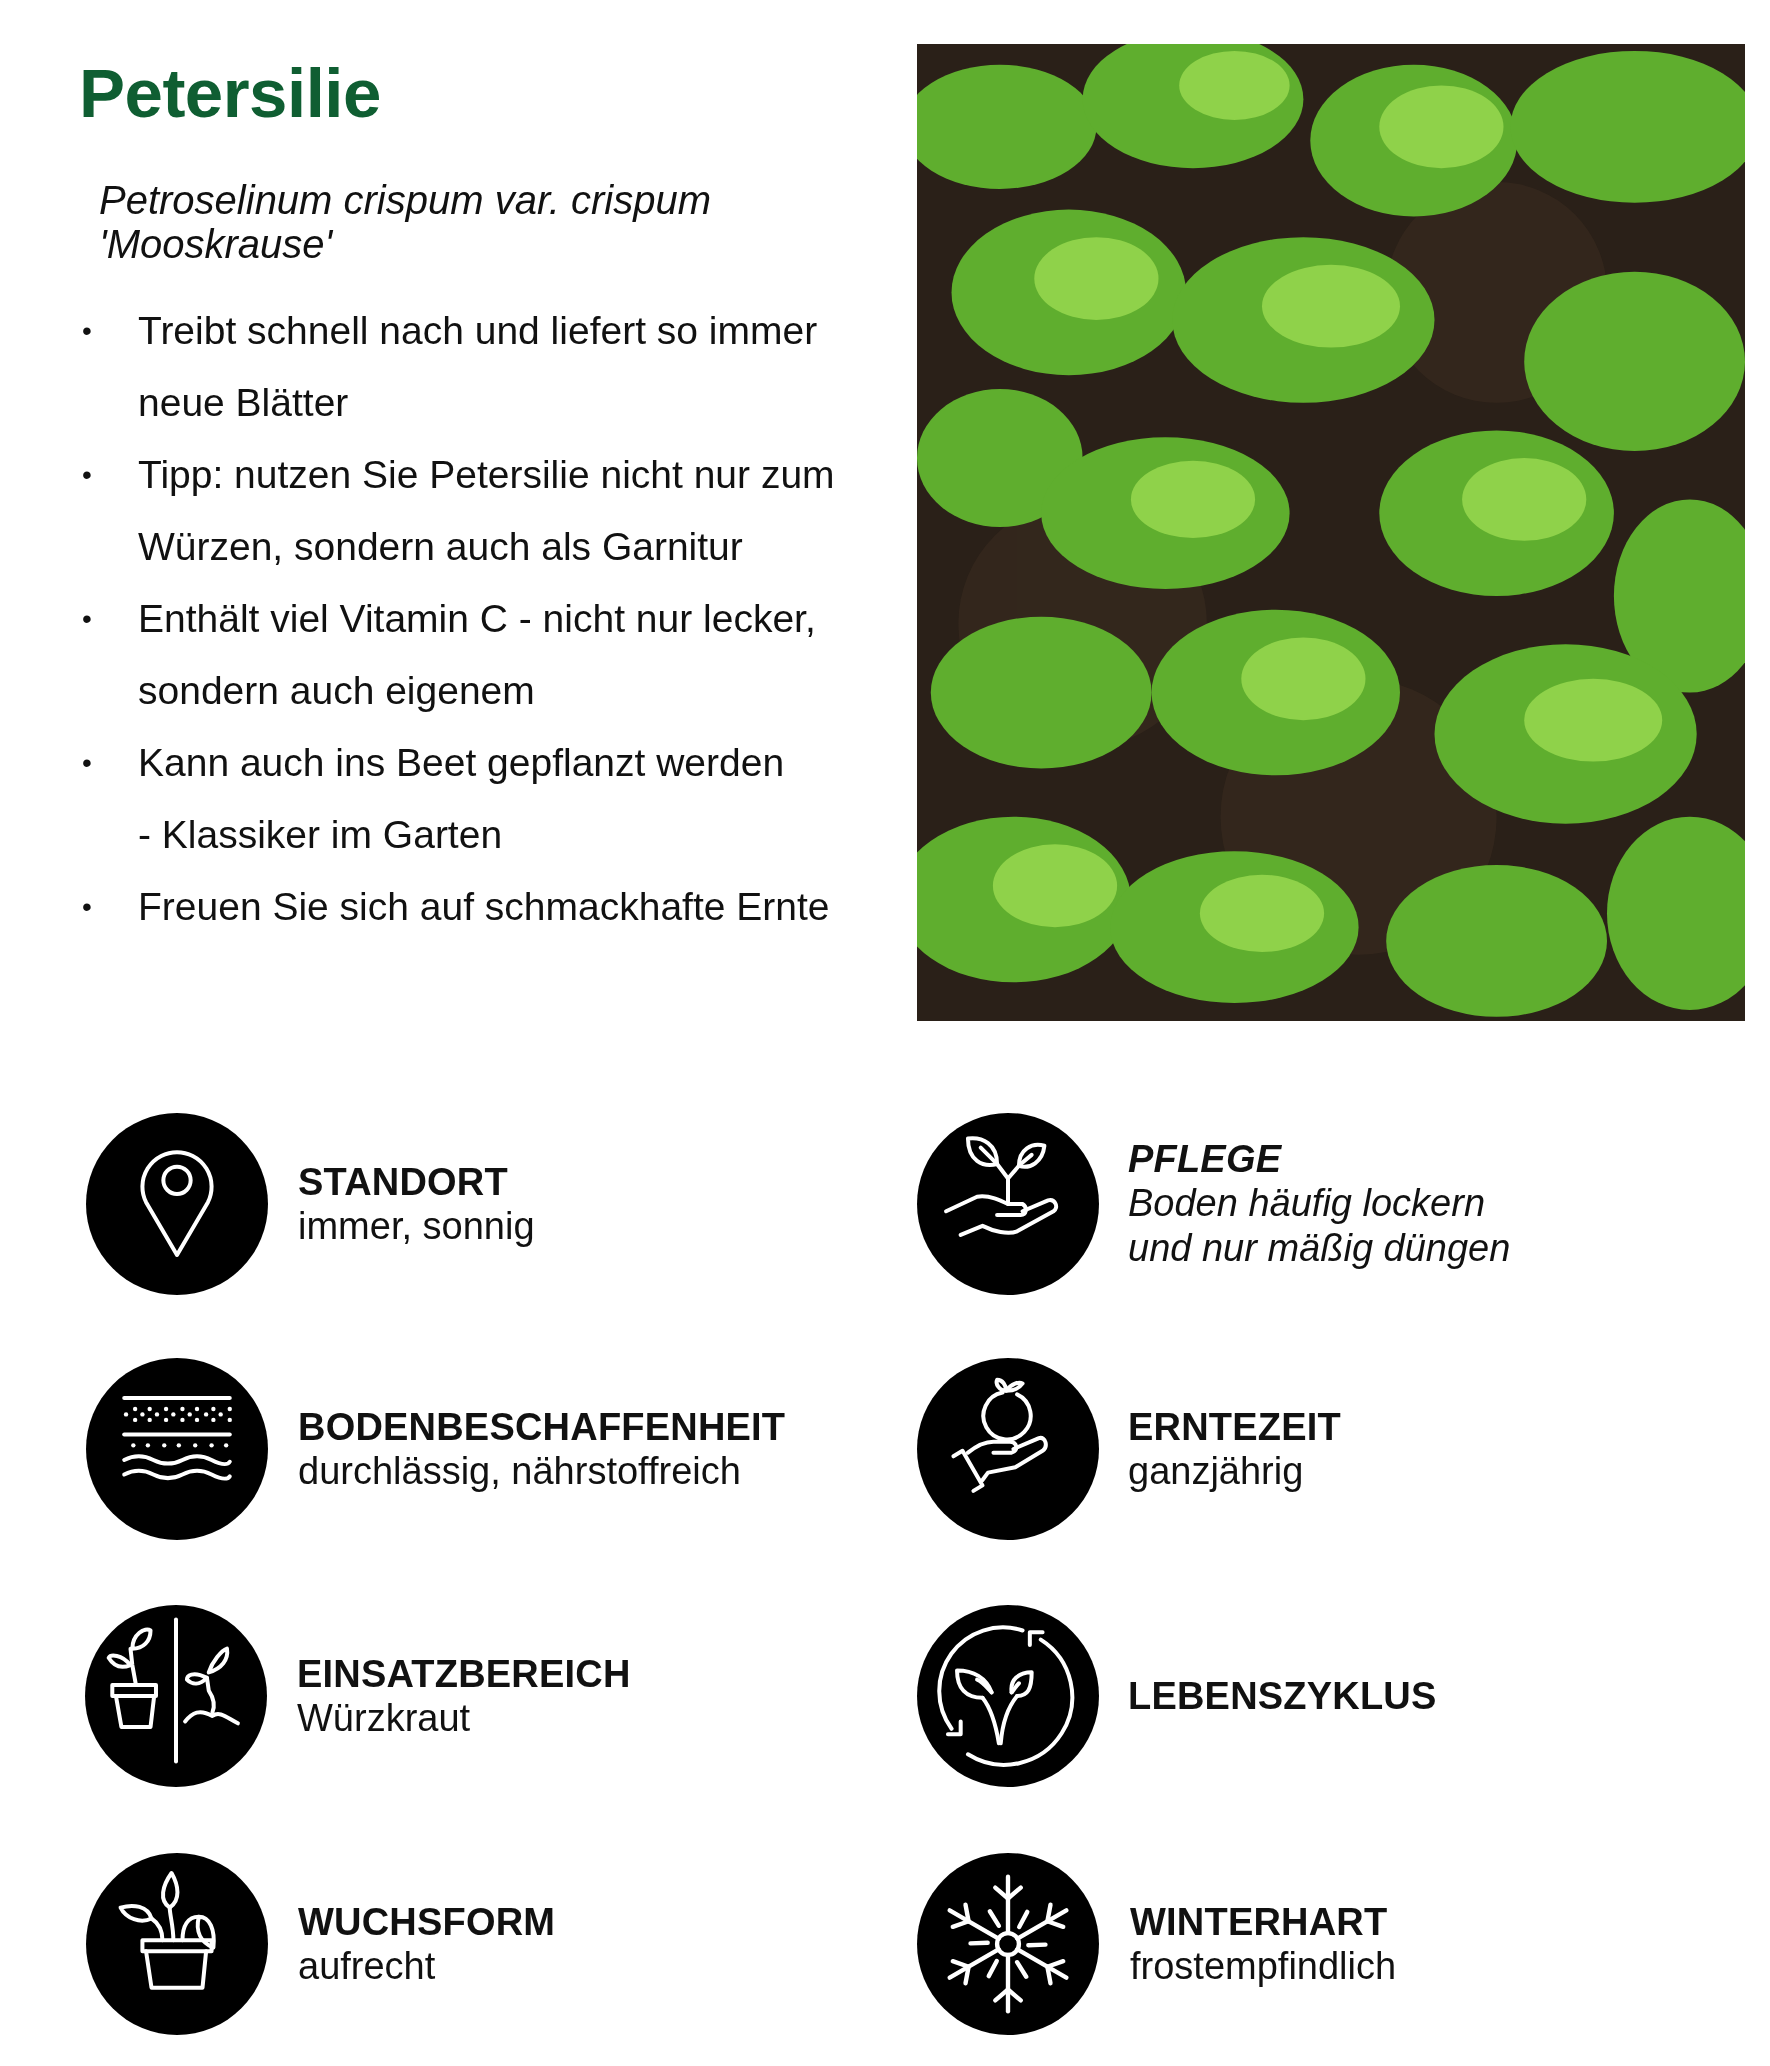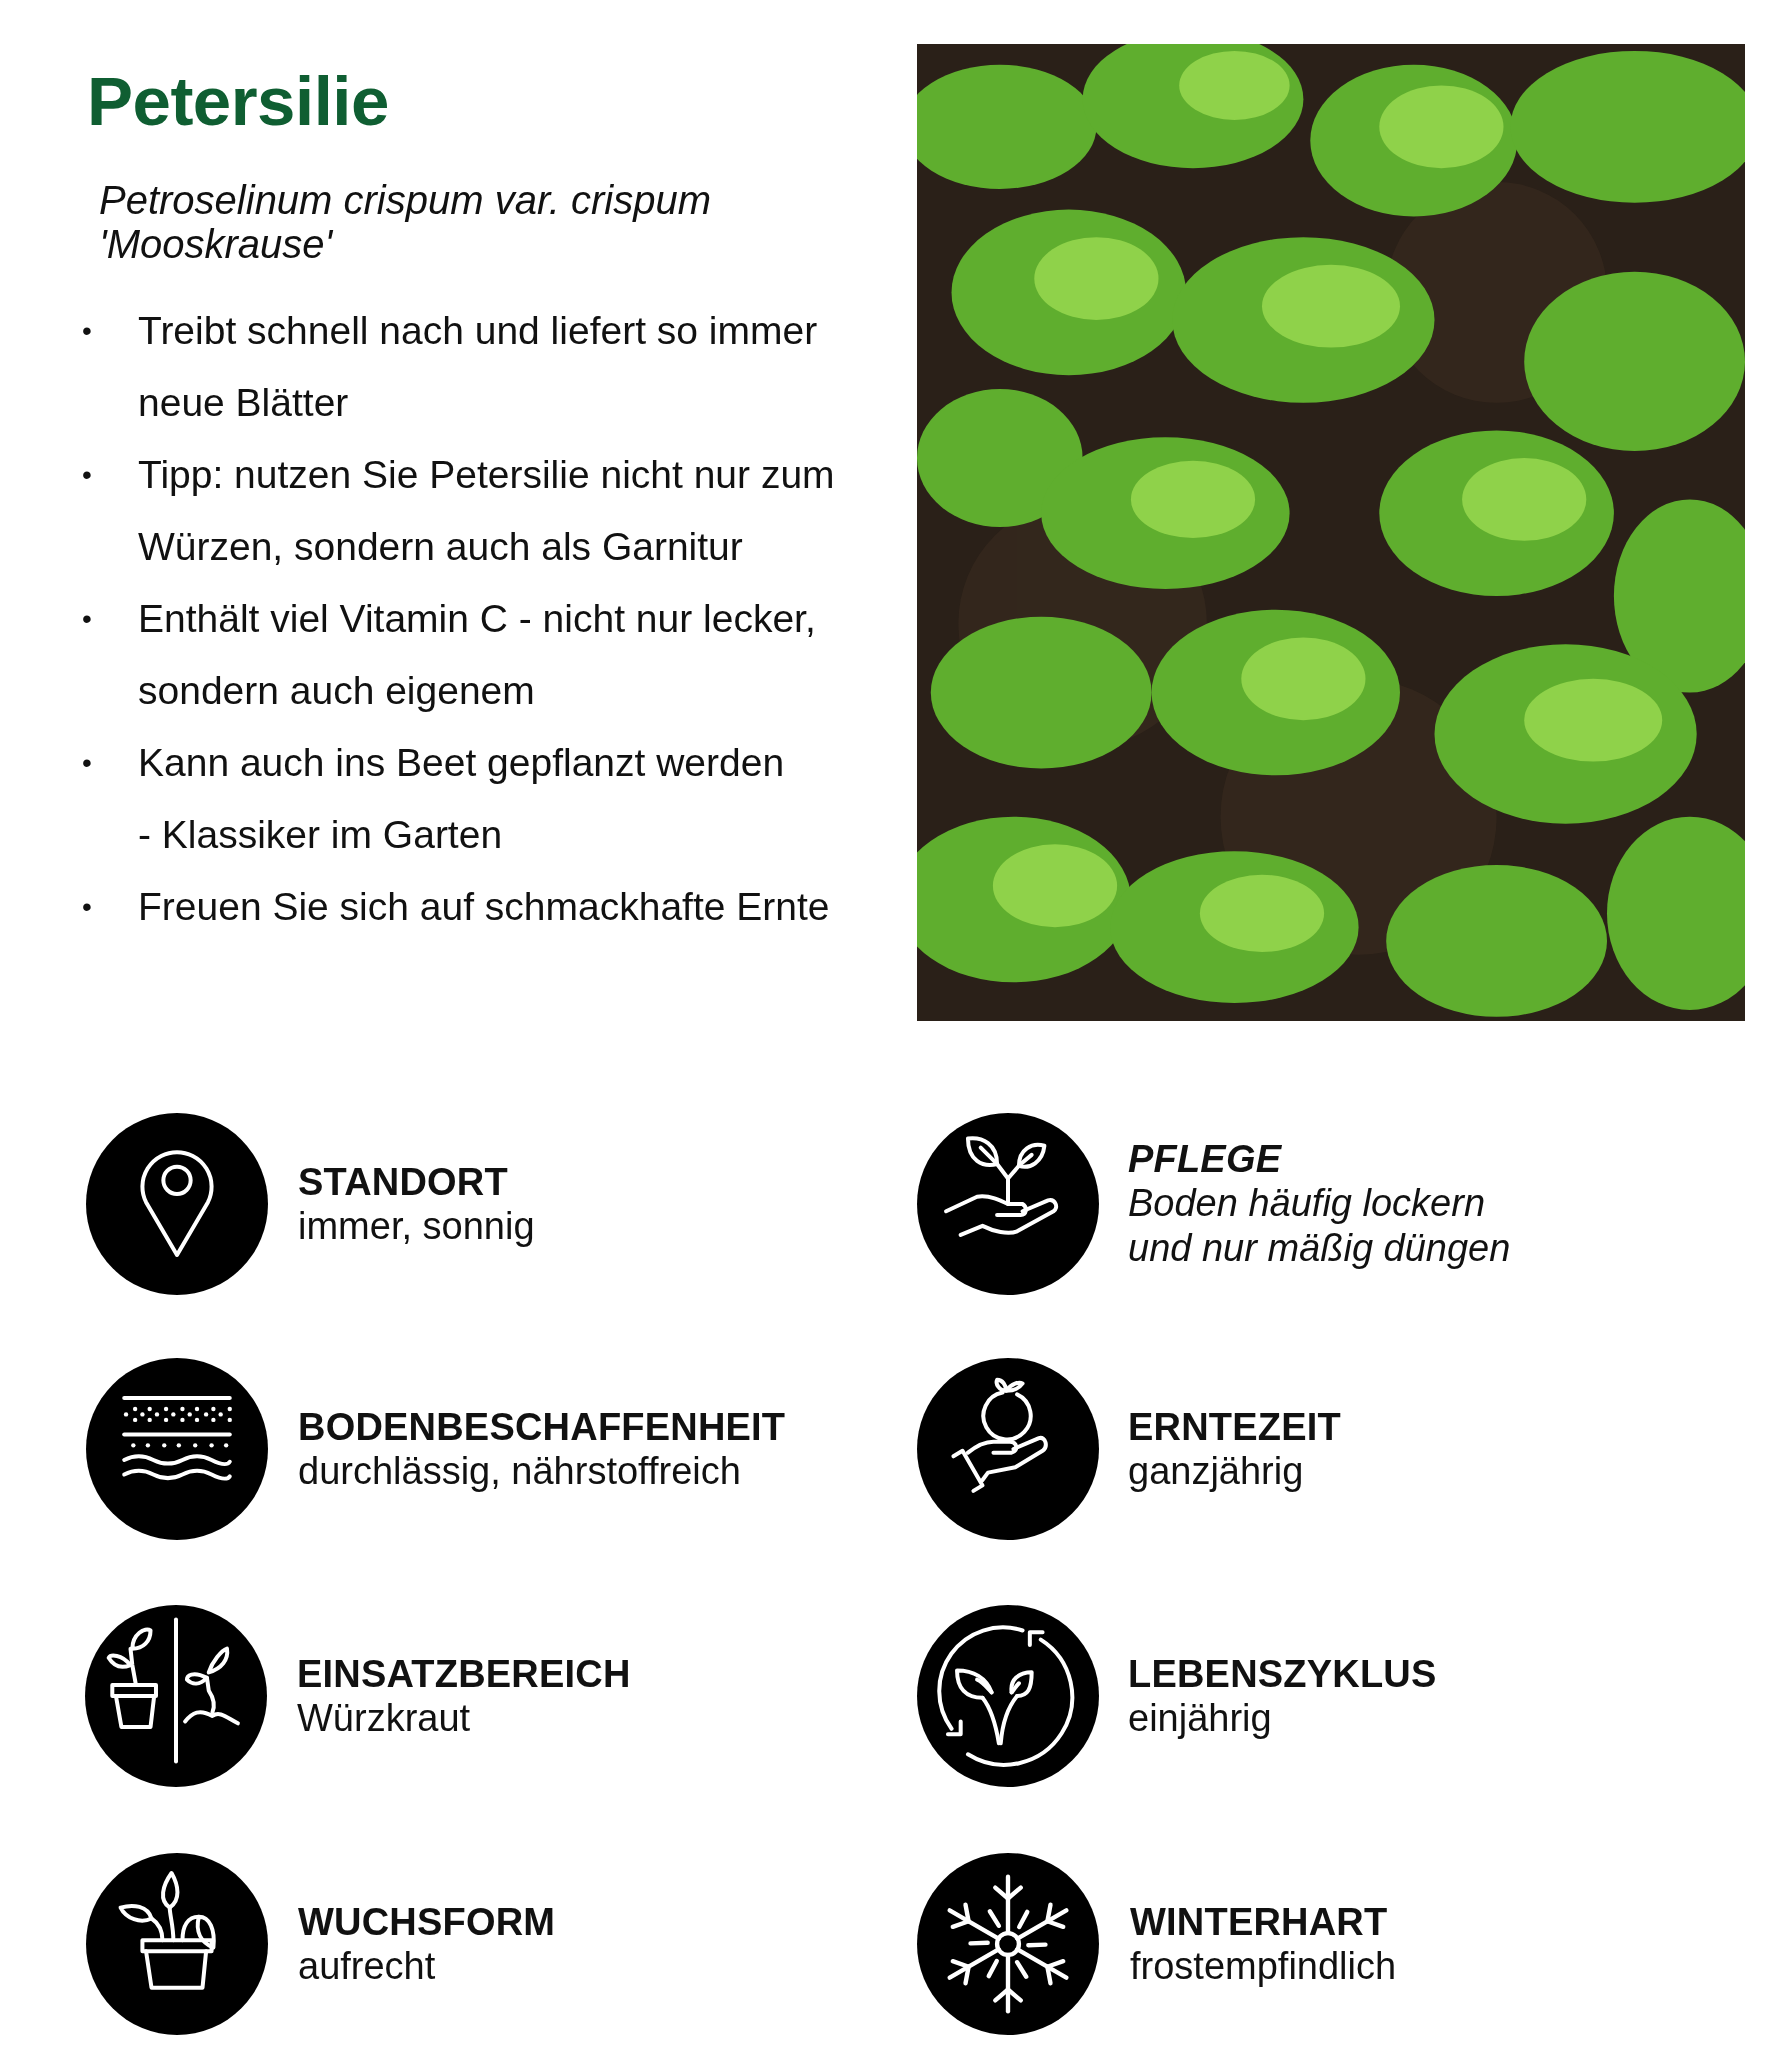--- a/index.html
+++ b/index.html
@@ -1,18 +1,18 @@
 <!DOCTYPE html>
 <html style="font-size:7.4px"><head>
 <meta charset="utf-8">
 <style>
   html, body { margin:0; padding:0; background:#ffffff; }
   body { width:1771px; height:2066px; position:relative; overflow:hidden;
          font-family:"Liberation Sans", "DejaVu Sans", sans-serif; color:#111111; }
-  .title { position:absolute; left:79px; top:59px; margin:8px; font-size:69px; font-weight:700;
+  .title { position:absolute; left:79px; top:59px; margin:0; font-size:69px; font-weight:700;
            color:#0f5e32; line-height:1; letter-spacing:-0.5px; }
   .subtitle { position:absolute; left:82px; top:161px; margin:17px; font-size:40px; font-style:italic;
               line-height:44px; width:738px; color:#111; }
   .bullets { position:absolute; left:82px; top:295px; width:761px; margin:0; padding:0; list-style:none; }
   .bullets li { position:relative; padding-left:56px; font-size:39px; line-height:72px; }
   .bullets li .dot { position:absolute; left:0; top:0; width:18.4px; font-size:28px; line-height:72px; }
   .photo { position:absolute; left:917px; top:44px; width:828px; height:977px; overflow:hidden;
            background:#2b2119; }
   .photo svg { display:block; width:100%; height:100%; }
   .feature { position:absolute; width:784px; height:184px; }
@@ -243,21 +243,20 @@
           <path d="M36 51 C27 51 22 46 22 36 C31 36 38 40 41 48"></path>
       <path d="M33 41 C36 42 39 46 41 48"></path>
       <path d="M46 76 C47 64 50 56 55 50"></path>
           <path d="M55 50 C61 50 63 46 63 37 C56 37 51 41 52 48"></path>
       <path d="M56 43 C54 45 53 47 52 48"></path>
         </g>
       </svg>
   </div>
   <div class="text" style="left:211px;">
     <div class="label">LEBENSZYKLUS</div>
-    <div class="value">einjährig</div>
   </div>
 </div>
 
 <div class="feature" style="left:917px; top:1853px;">
   <div class="circle">
     <svg viewBox="0 0 100 100">
         <g fill="none" stroke="#fff" stroke-width="2.4" stroke-linecap="round">
       <circle cx="50" cy="50" r="6"></circle>
       <g id="arm">
         <line x1="50" y1="44" x2="50" y2="13"></line>

